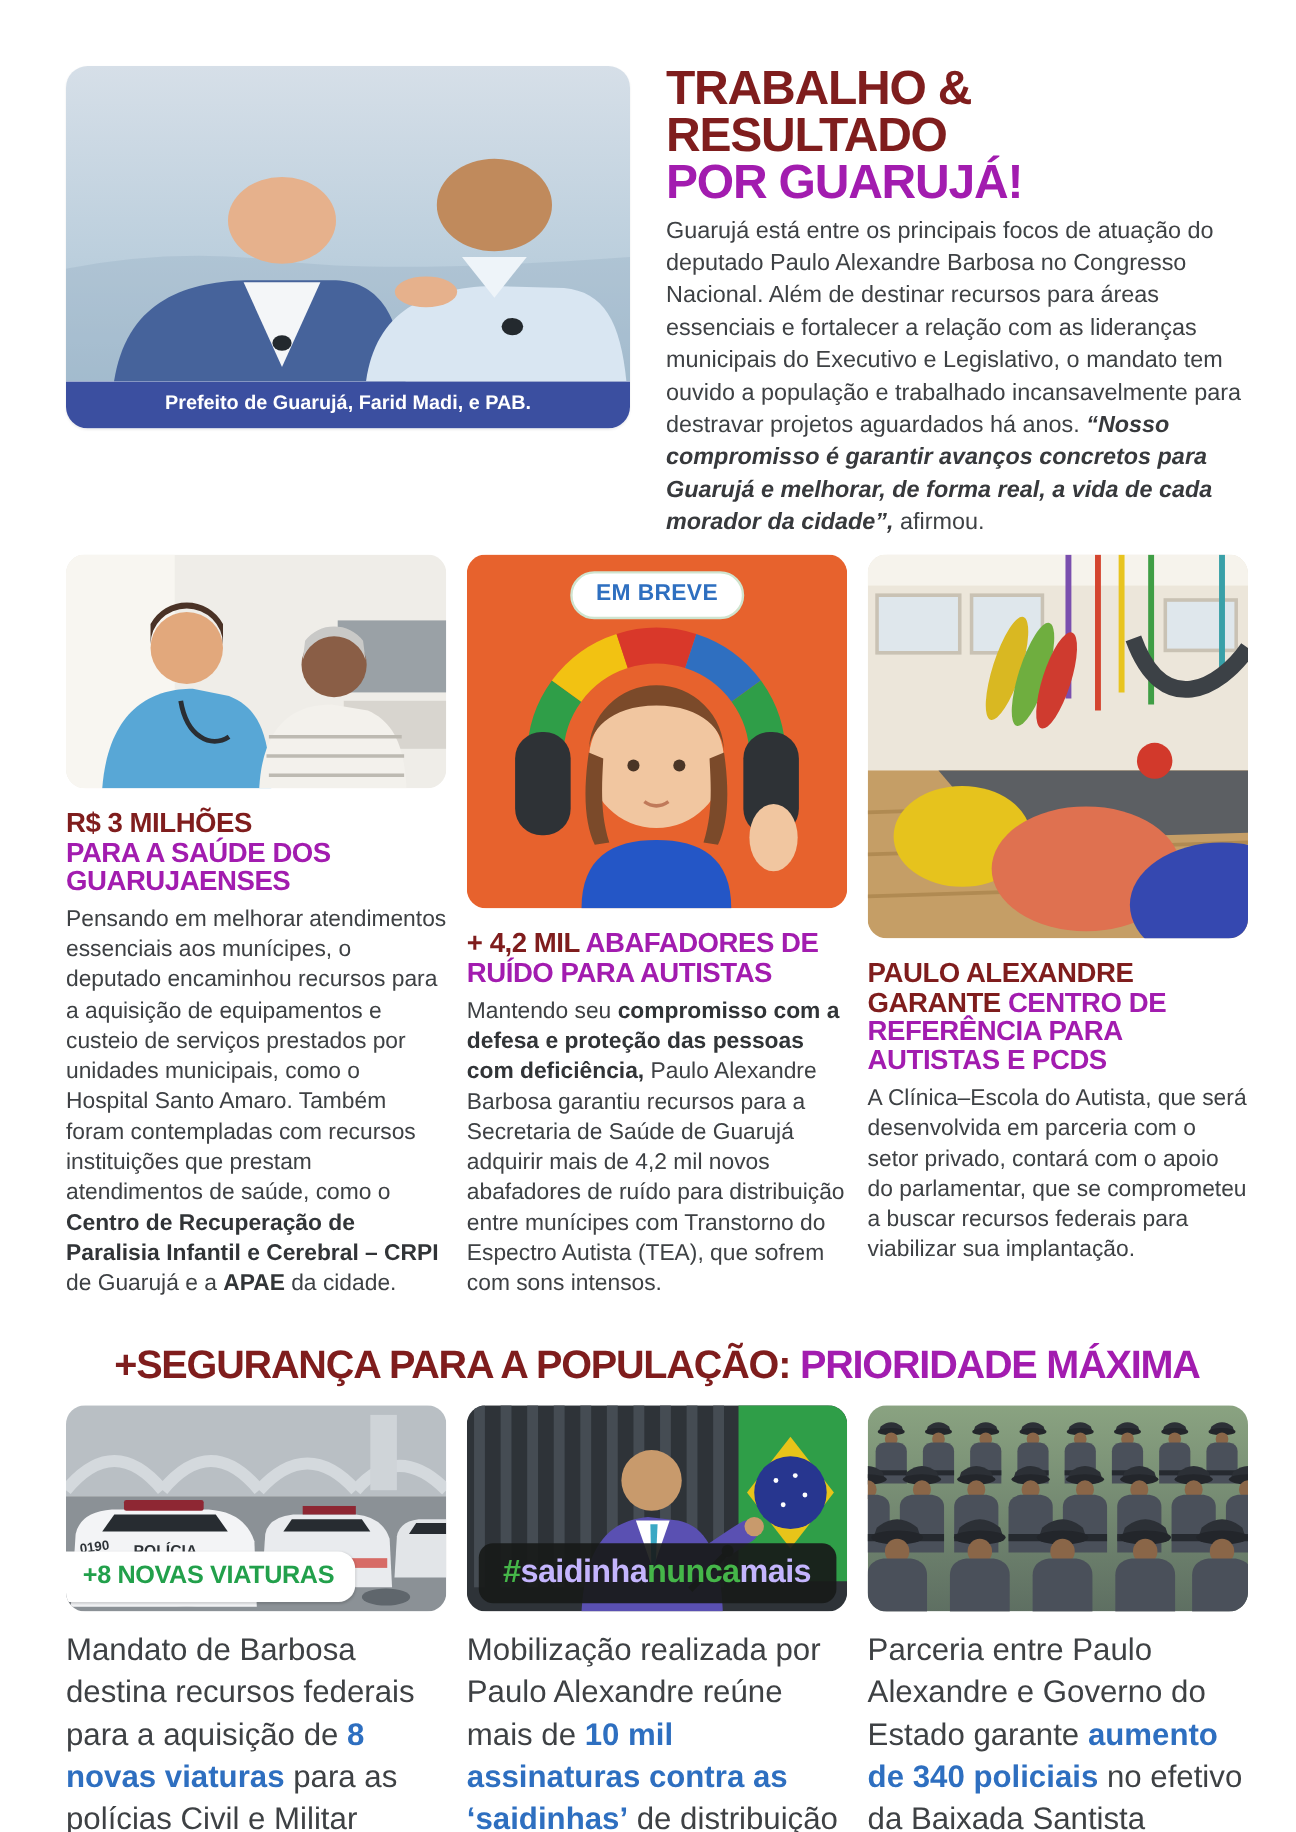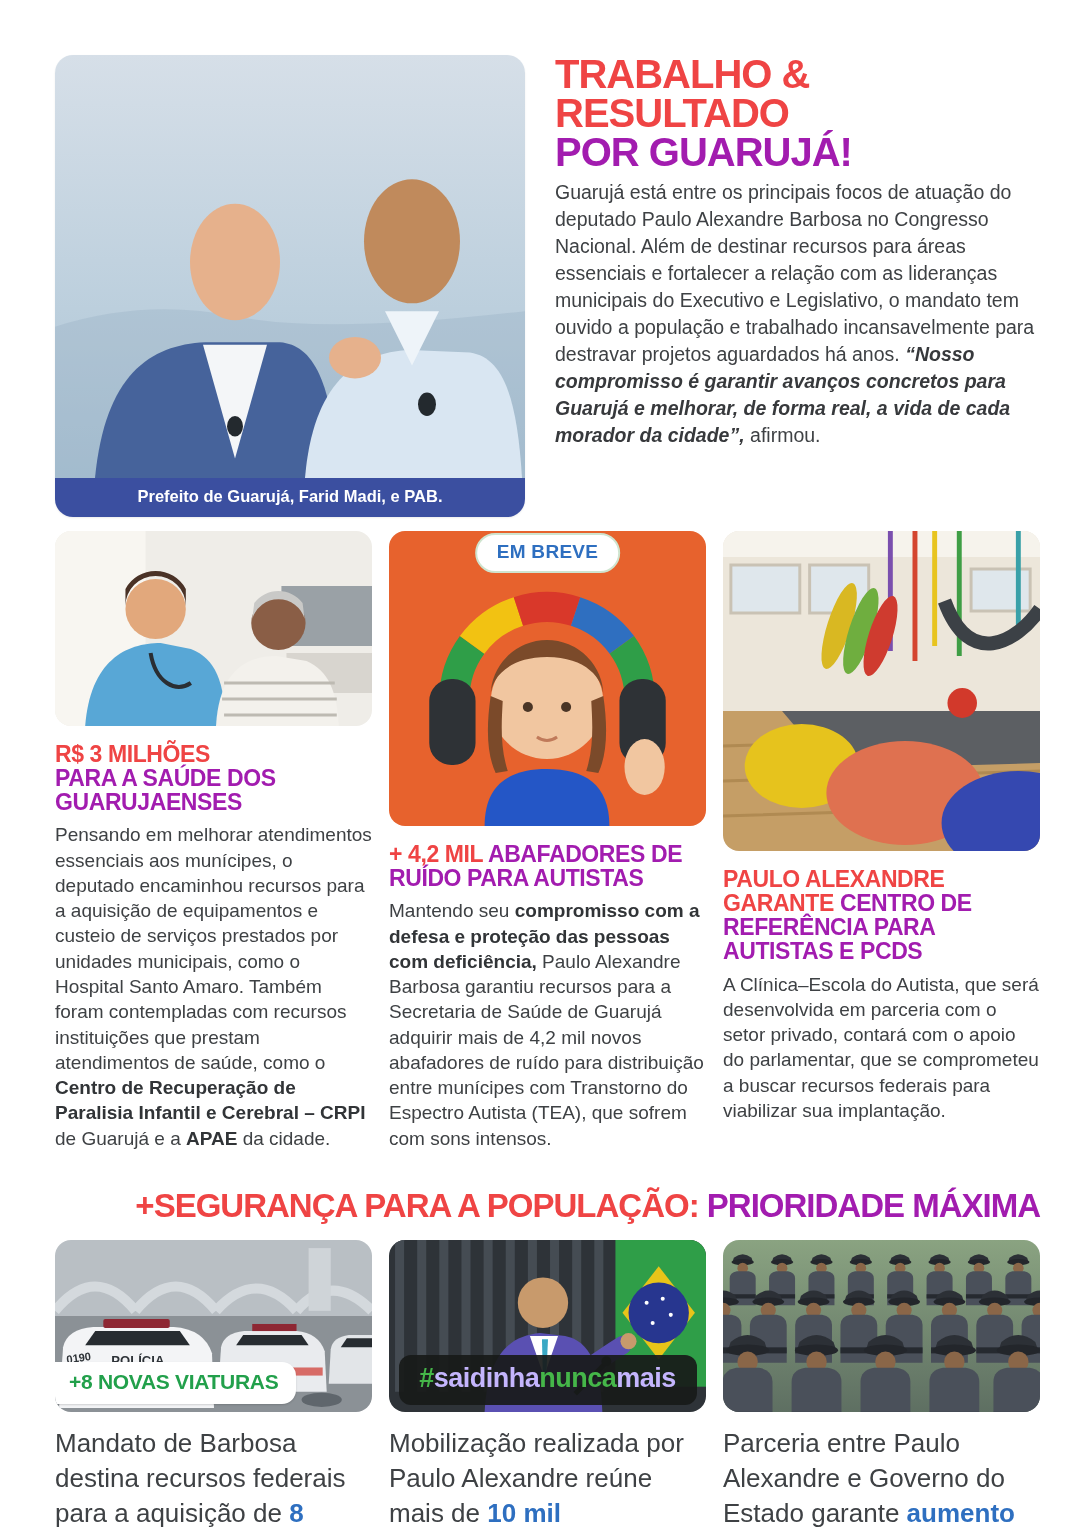--- a/index.html
+++ b/index.html
@@ -4,48 +4,48 @@
 <style>
   html,body{margin:0;padding:0;background:#ffffff;}
   .page{
     width:1080px;min-height:1527px;box-sizing:border-box;
     padding:55px 40px 30px 55px;
     font-family:"Liberation Sans",sans-serif;color:#3e4144;
     position:relative;overflow:hidden;background:#fff;
   }
   
   .hero{display:grid;grid-template-columns:470px 1fr;gap:30px;}
-  .hero-photo{margin:0;height:462px;border-radius:18px;overflow:hidden;
+  .hero-photo{margin:0;height:302px;border-radius:18px;overflow:hidden;
     display:flex;flex-direction:column;box-shadow:0 1px 2px rgba(0,0,0,.08);}
   .hero-photo svg{flex:1;display:block;width:100%;height:327px;}
   .hero-caption{background:#3b4fa0;color:#fff;text-align:center;
     font-size:16.5px;font-weight:700;padding:9px 6px 11px;}
   h1{margin:0 0 6px;font-size:40px;line-height:.97;letter-spacing:-1px;font-weight:800;}
-  .green{color:#ef4444;}
+  .green{color:#7f1d1d;}
   .blue{color:#a21caf;}
   .block{display:block;}
   .hero-text p{margin:8px 0 0;font-size:19.5px;line-height:1.38;color:#3e4144;}
   .quote{font-style:italic;font-weight:700;color:#37393c;}
 
   
   .cards{display:grid;grid-template-columns:repeat(3,1fr);gap:17px;margin-top:14px;align-items:start;}
   .card figure{margin:0;border-radius:16px;overflow:hidden;position:relative;}
   .card figure svg{display:block;width:100%;height:100%;}
   .ph-health{height:195px;}
   .ph-child{height:295px;}
   .ph-sensory{height:320px;}
   .card h2{margin:16px 0 8px;font-size:23px;line-height:1.05;letter-spacing:-.4px;font-weight:800;}
   .card p{margin:0;font-size:19px;line-height:1.33;}
   .card b{color:#313437;}
-  .badge-embreve{position:absolute;top:2px;left:50%;transform:translateX(-50%);
+  .badge-embreve{position:absolute;top:14px;left:50%;transform:translateX(-50%);
     background:#fff;color:#2e6fc0;font-weight:800;font-size:19px;letter-spacing:.3px;
     padding:6px 20px 8px;border-radius:999px;border:2px solid #cfe4cf;white-space:nowrap;}
 
   
-  .security-title{margin:38px 0 18px;text-align:right;font-size:33px;
+  .security-title{margin:38px 0 18px;text-align:center;font-size:33px;
     font-weight:800;letter-spacing:-1px;line-height:1;}
   .security{display:grid;grid-template-columns:repeat(3,1fr);gap:17px;align-items:start;}
   .sec figure{margin:0 0 14px;height:172px;border-radius:16px;overflow:hidden;position:relative;}
   .sec figure svg{display:block;width:100%;height:100%;}
   .sec p{margin:0;font-size:26px;line-height:1.35;}
   .hl{color:#2e6fc0;font-weight:700;}
   .badge-viaturas{position:absolute;left:0;bottom:8px;background:#fff;color:#22a04b;
     font-weight:800;font-size:21px;letter-spacing:-.3px;padding:8px 18px 10px 14px;
     border-radius:0 14px 14px 0;box-shadow:0 1px 2px rgba(0,0,0,.15);white-space:nowrap;}
   .hashtag{position:absolute;left:3%;right:3%;bottom:7px;background:rgba(24,26,25,.92);

